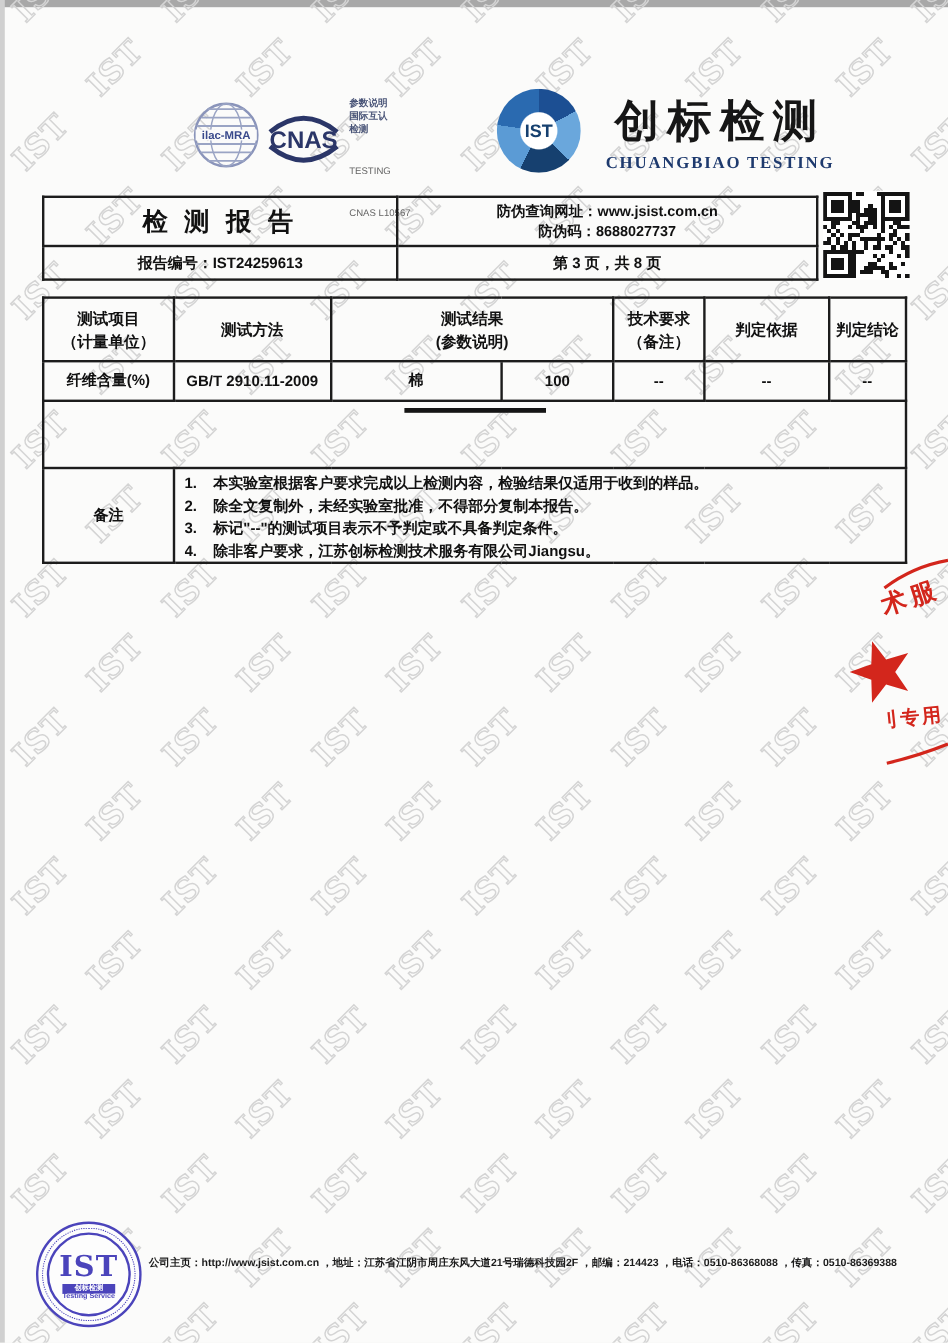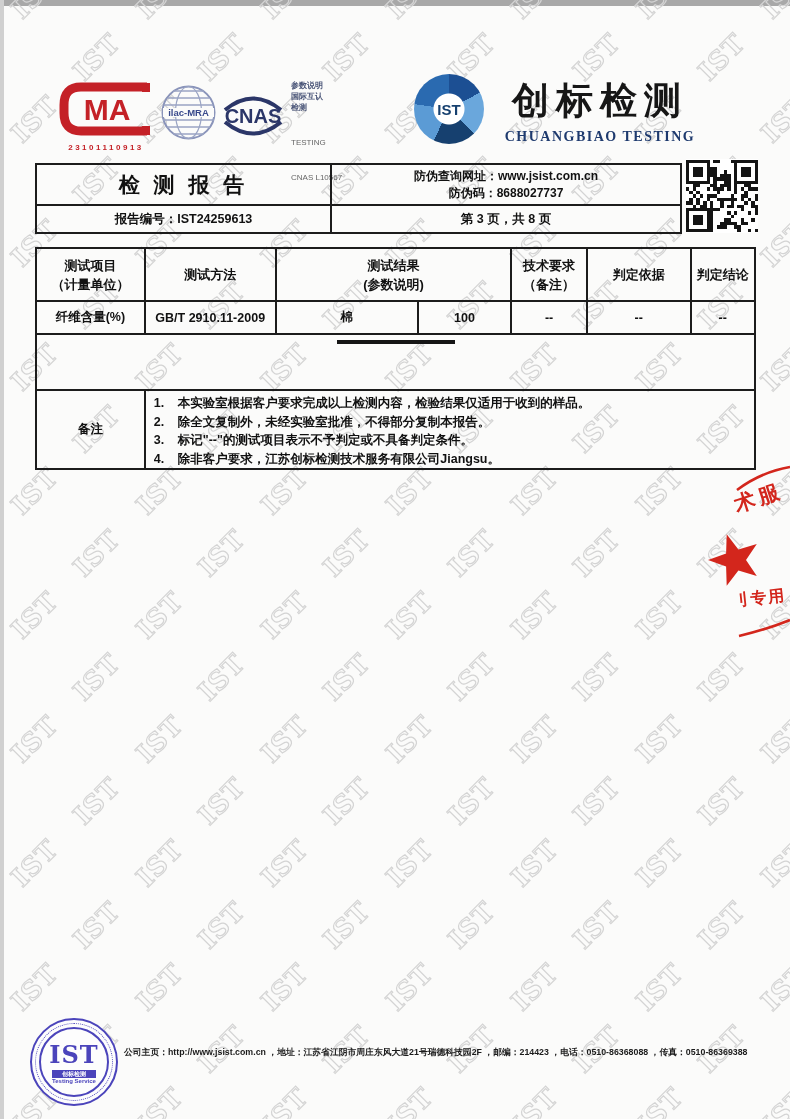--- a/index.html
+++ b/index.html
@@ -212,29 +212,20 @@
       <span class="wm" style="left: 695px; top: 1034px;">IST</span>
       <span class="wm" style="left: 8px; top: 1096px;">IST</span>
       <span class="wm" style="left: 133px; top: 1096px;">IST</span>
       <span class="wm" style="left: 258px; top: 1096px;">IST</span>
       <span class="wm" style="left: 383px; top: 1096px;">IST</span>
       <span class="wm" style="left: 508px; top: 1096px;">IST</span>
       <span class="wm" style="left: 633px; top: 1096px;">IST</span>
       <span class="wm" style="left: 758px; top: 1096px;">IST</span>
     </div>
 
-  <div class="cma">
-    <svg width="98" height="58" viewBox="0 0 98 58">
-      <path d="M 90 7 H 24 Q 7 7 7 25 v 8 Q 7 51 24 51 H 90" fill="none" stroke="#c42127" stroke-width="9"></path>
-      <rect x="85" y="3" width="8" height="9" fill="#c42127"></rect>
-      <rect x="85" y="46" width="8" height="9" fill="#c42127"></rect>
-      <text x="50" y="40" text-anchor="middle" font-size="30" font-weight="bold" fill="#c42127" font-family="Liberation Sans, sans-serif">MA</text>
-    </svg>
-    <div class="cma-num">23101110913</div>
-  </div>
 
   <div class="ilac">
     <svg width="57" height="57" viewBox="0 0 57 57">
       <circle cx="28.5" cy="28.5" r="26" fill="none" stroke="#8a94ba" stroke-width="2"></circle>
       <path d="M8 14 H49 M4 21 H53 M3 36 H54 M7 43 H50 M13 50 H44 M13 7 H44" stroke="#9aa4c4" stroke-width="1.5" fill="none"></path>
       <ellipse cx="28.5" cy="28.5" rx="13" ry="26" fill="none" stroke="#9aa4c4" stroke-width="1.2"></ellipse>
       <rect x="3" y="24" width="51" height="9" fill="#fbfbfa"></rect>
       <text x="28.5" y="31.5" text-anchor="middle" font-size="9.5" font-weight="bold" fill="#3a4a8c" font-family="Liberation Sans, sans-serif">ilac-MRA</text>
     </svg>
   </div>

